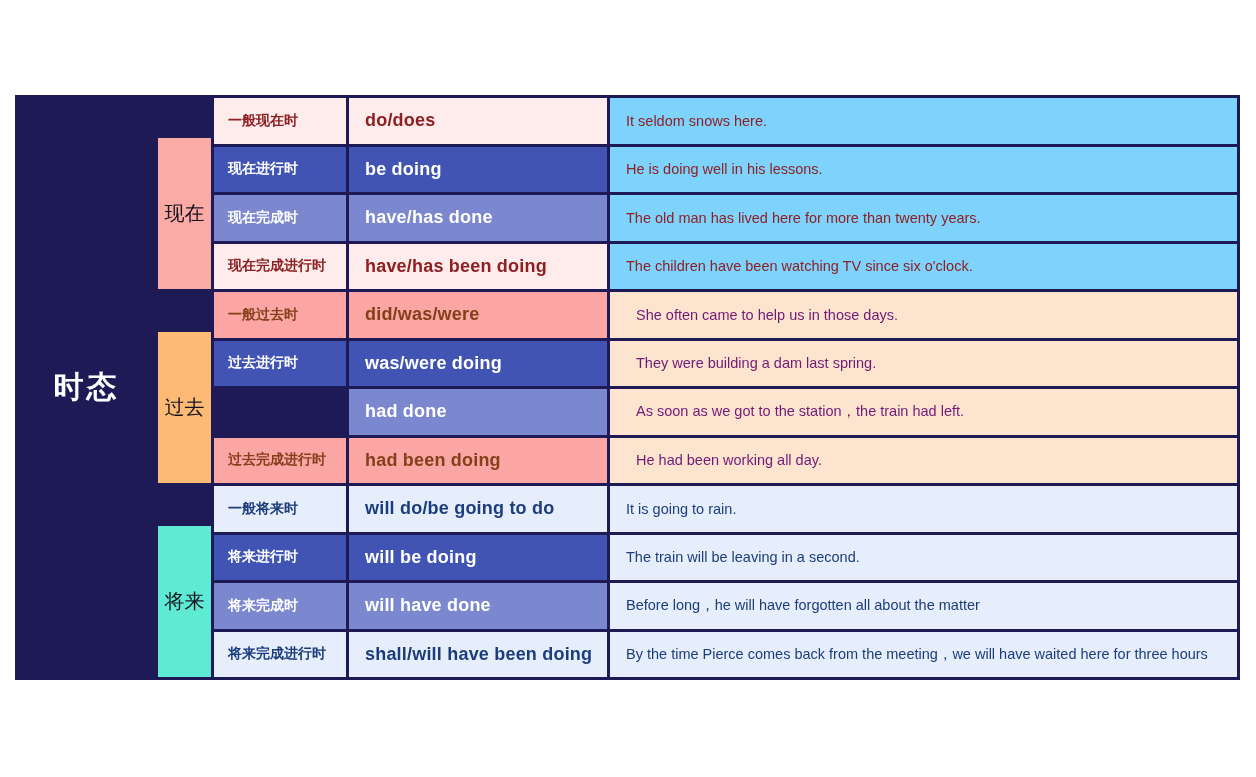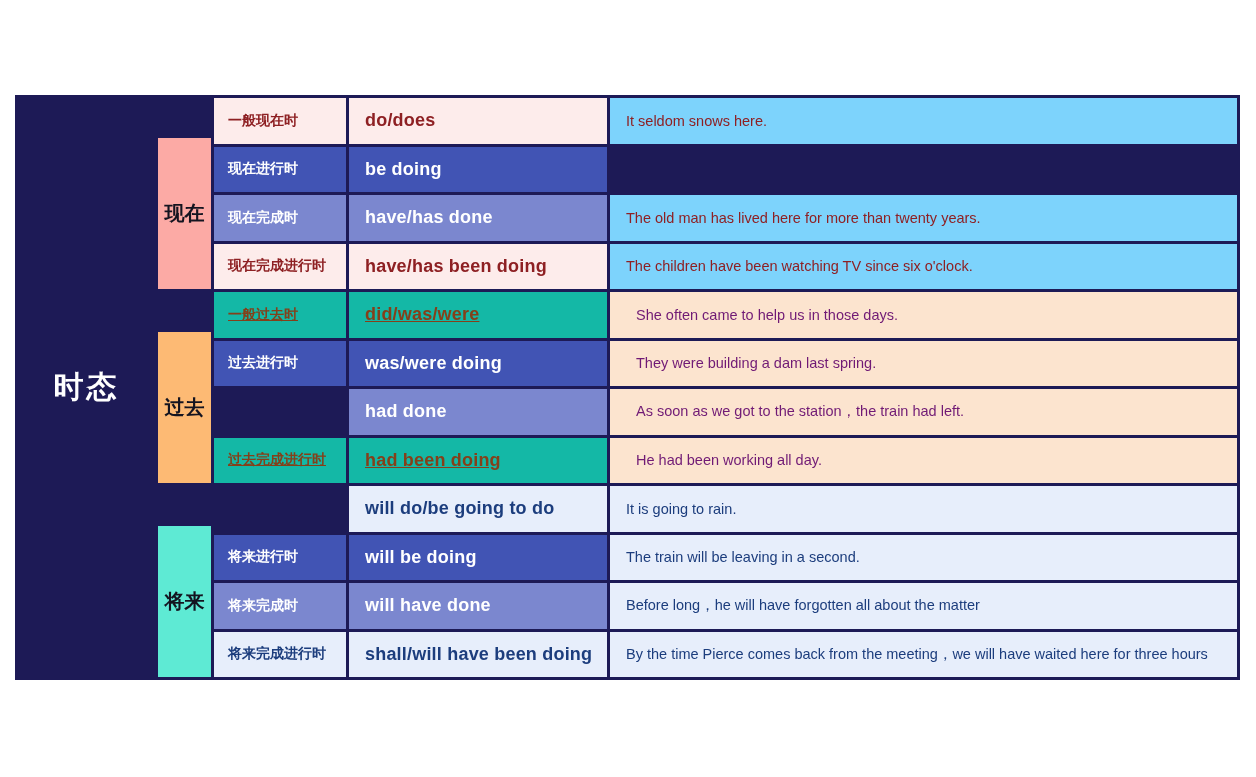--- a/index.html
+++ b/index.html
@@ -13,30 +13,30 @@
     box-sizing:border-box;background:#1d1a56;padding:3px;
     display:grid;gap:3px;
     grid-template-columns:137px 53px 132px 258px 1fr;
     grid-template-rows:repeat(12,1fr);
   }
   .cell{display:flex;align-items:center;box-sizing:border-box;overflow:hidden;}
   .title-cell{
     background:#1d1a56;color:#ffffff;justify-content:center;
     font-size:30px;font-weight:700;letter-spacing:3px;
   }
-  .group-cell{justify-content:center;font-size:20px;font-weight:700;color:#141420;margin-top:40px;}
+  .group-cell{justify-content:center;font-size:20px;font-weight:400;color:#141420;margin-top:40px;}
   .g-present{background:#fcaaa5;}
   .g-past{background:#fdba74;}
   .g-future{background:#5eead4;}
   .name-cell{padding-left:14px;font-size:14px;font-weight:600;}
   .form-cell{padding-left:16px;font-size:18px;font-weight:600;letter-spacing:.2px;}
   .ex-cell{padding-left:16px;font-size:14.5px;font-weight:500;}
   
   .v-present-light{background:#fdeceb;color:#8e2023;}
-  .v-past-light{background:#14b8a6;color:#84401a;text-decoration:underline;}
+  .v-past-light{background:#fca5a5;color:#84401a;}
   .v-future-light{background:#e7eefb;color:#1c3d7d;}
   .v-blue{background:#4154b4;color:#ffffff;}
   .v-peri{background:#7b87cf;color:#ffffff;}
   .ex-present{background:#7dd3fc;color:#8e2023;}
   .ex-past{background:#fce4cf;color:#701a75;padding-left:26px;}
   .ex-future{background:#e7eefb;color:#1c3d7d;}
 </style>
 </head>
 <body>
 
@@ -47,20 +47,21 @@
   <div class="cell group-cell g-present" style="grid-column:2;grid-row:1/5">现在</div>
   <div class="cell group-cell g-past" style="grid-column:2;grid-row:5/9">过去</div>
   <div class="cell group-cell g-future" style="grid-column:2;grid-row:9/13">将来</div>
 
   <div class="cell name-cell v-present-light" style="grid-column:3;grid-row:1">一般现在时</div>
   <div class="cell form-cell v-present-light" style="grid-column:4;grid-row:1">do/does</div>
   <div class="cell ex-cell ex-present" style="grid-column:5;grid-row:1">It seldom snows here.</div>
 
   <div class="cell name-cell v-blue" style="grid-column:3;grid-row:2">现在进行时</div>
   <div class="cell form-cell v-blue" style="grid-column:4;grid-row:2">be doing</div>
+  <div class="cell ex-cell ex-present" style="grid-column:5;grid-row:2">He is doing well in his lessons.</div>
 
   <div class="cell name-cell v-peri" style="grid-column:3;grid-row:3">现在完成时</div>
   <div class="cell form-cell v-peri" style="grid-column:4;grid-row:3">have/has done</div>
   <div class="cell ex-cell ex-present" style="grid-column:5;grid-row:3">The old man has lived here for more than twenty years.</div>
 
   <div class="cell name-cell v-present-light" style="grid-column:3;grid-row:4">现在完成进行时</div>
   <div class="cell form-cell v-present-light" style="grid-column:4;grid-row:4">have/has been doing</div>
   <div class="cell ex-cell ex-present" style="grid-column:5;grid-row:4">The children have been watching TV since six o'clock.</div>
 
   <div class="cell name-cell v-past-light" style="grid-column:3;grid-row:5">一般过去时</div>
@@ -71,20 +72,21 @@
   <div class="cell form-cell v-blue" style="grid-column:4;grid-row:6">was/were doing</div>
   <div class="cell ex-cell ex-past" style="grid-column:5;grid-row:6">They were building a dam last spring.</div>
 
   <div class="cell form-cell v-peri" style="grid-column:4;grid-row:7">had done</div>
   <div class="cell ex-cell ex-past" style="grid-column:5;grid-row:7">As soon as we got to the station，the train had left.</div>
 
   <div class="cell name-cell v-past-light" style="grid-column:3;grid-row:8">过去完成进行时</div>
   <div class="cell form-cell v-past-light" style="grid-column:4;grid-row:8">had been doing</div>
   <div class="cell ex-cell ex-past" style="grid-column:5;grid-row:8">He had been working all day.</div>
 
+  <div class="cell name-cell v-future-light" style="grid-column:3;grid-row:9">一般将来时</div>
   <div class="cell form-cell v-future-light" style="grid-column:4;grid-row:9">will do/be going to do</div>
   <div class="cell ex-cell ex-future" style="grid-column:5;grid-row:9">It is going to rain.</div>
 
   <div class="cell name-cell v-blue" style="grid-column:3;grid-row:10">将来进行时</div>
   <div class="cell form-cell v-blue" style="grid-column:4;grid-row:10">will be doing</div>
   <div class="cell ex-cell ex-future" style="grid-column:5;grid-row:10">The train will be leaving in a second.</div>
 
   <div class="cell name-cell v-peri" style="grid-column:3;grid-row:11">将来完成时</div>
   <div class="cell form-cell v-peri" style="grid-column:4;grid-row:11">will have done</div>
   <div class="cell ex-cell ex-future" style="grid-column:5;grid-row:11">Before long，he will have forgotten all about the matter</div>

